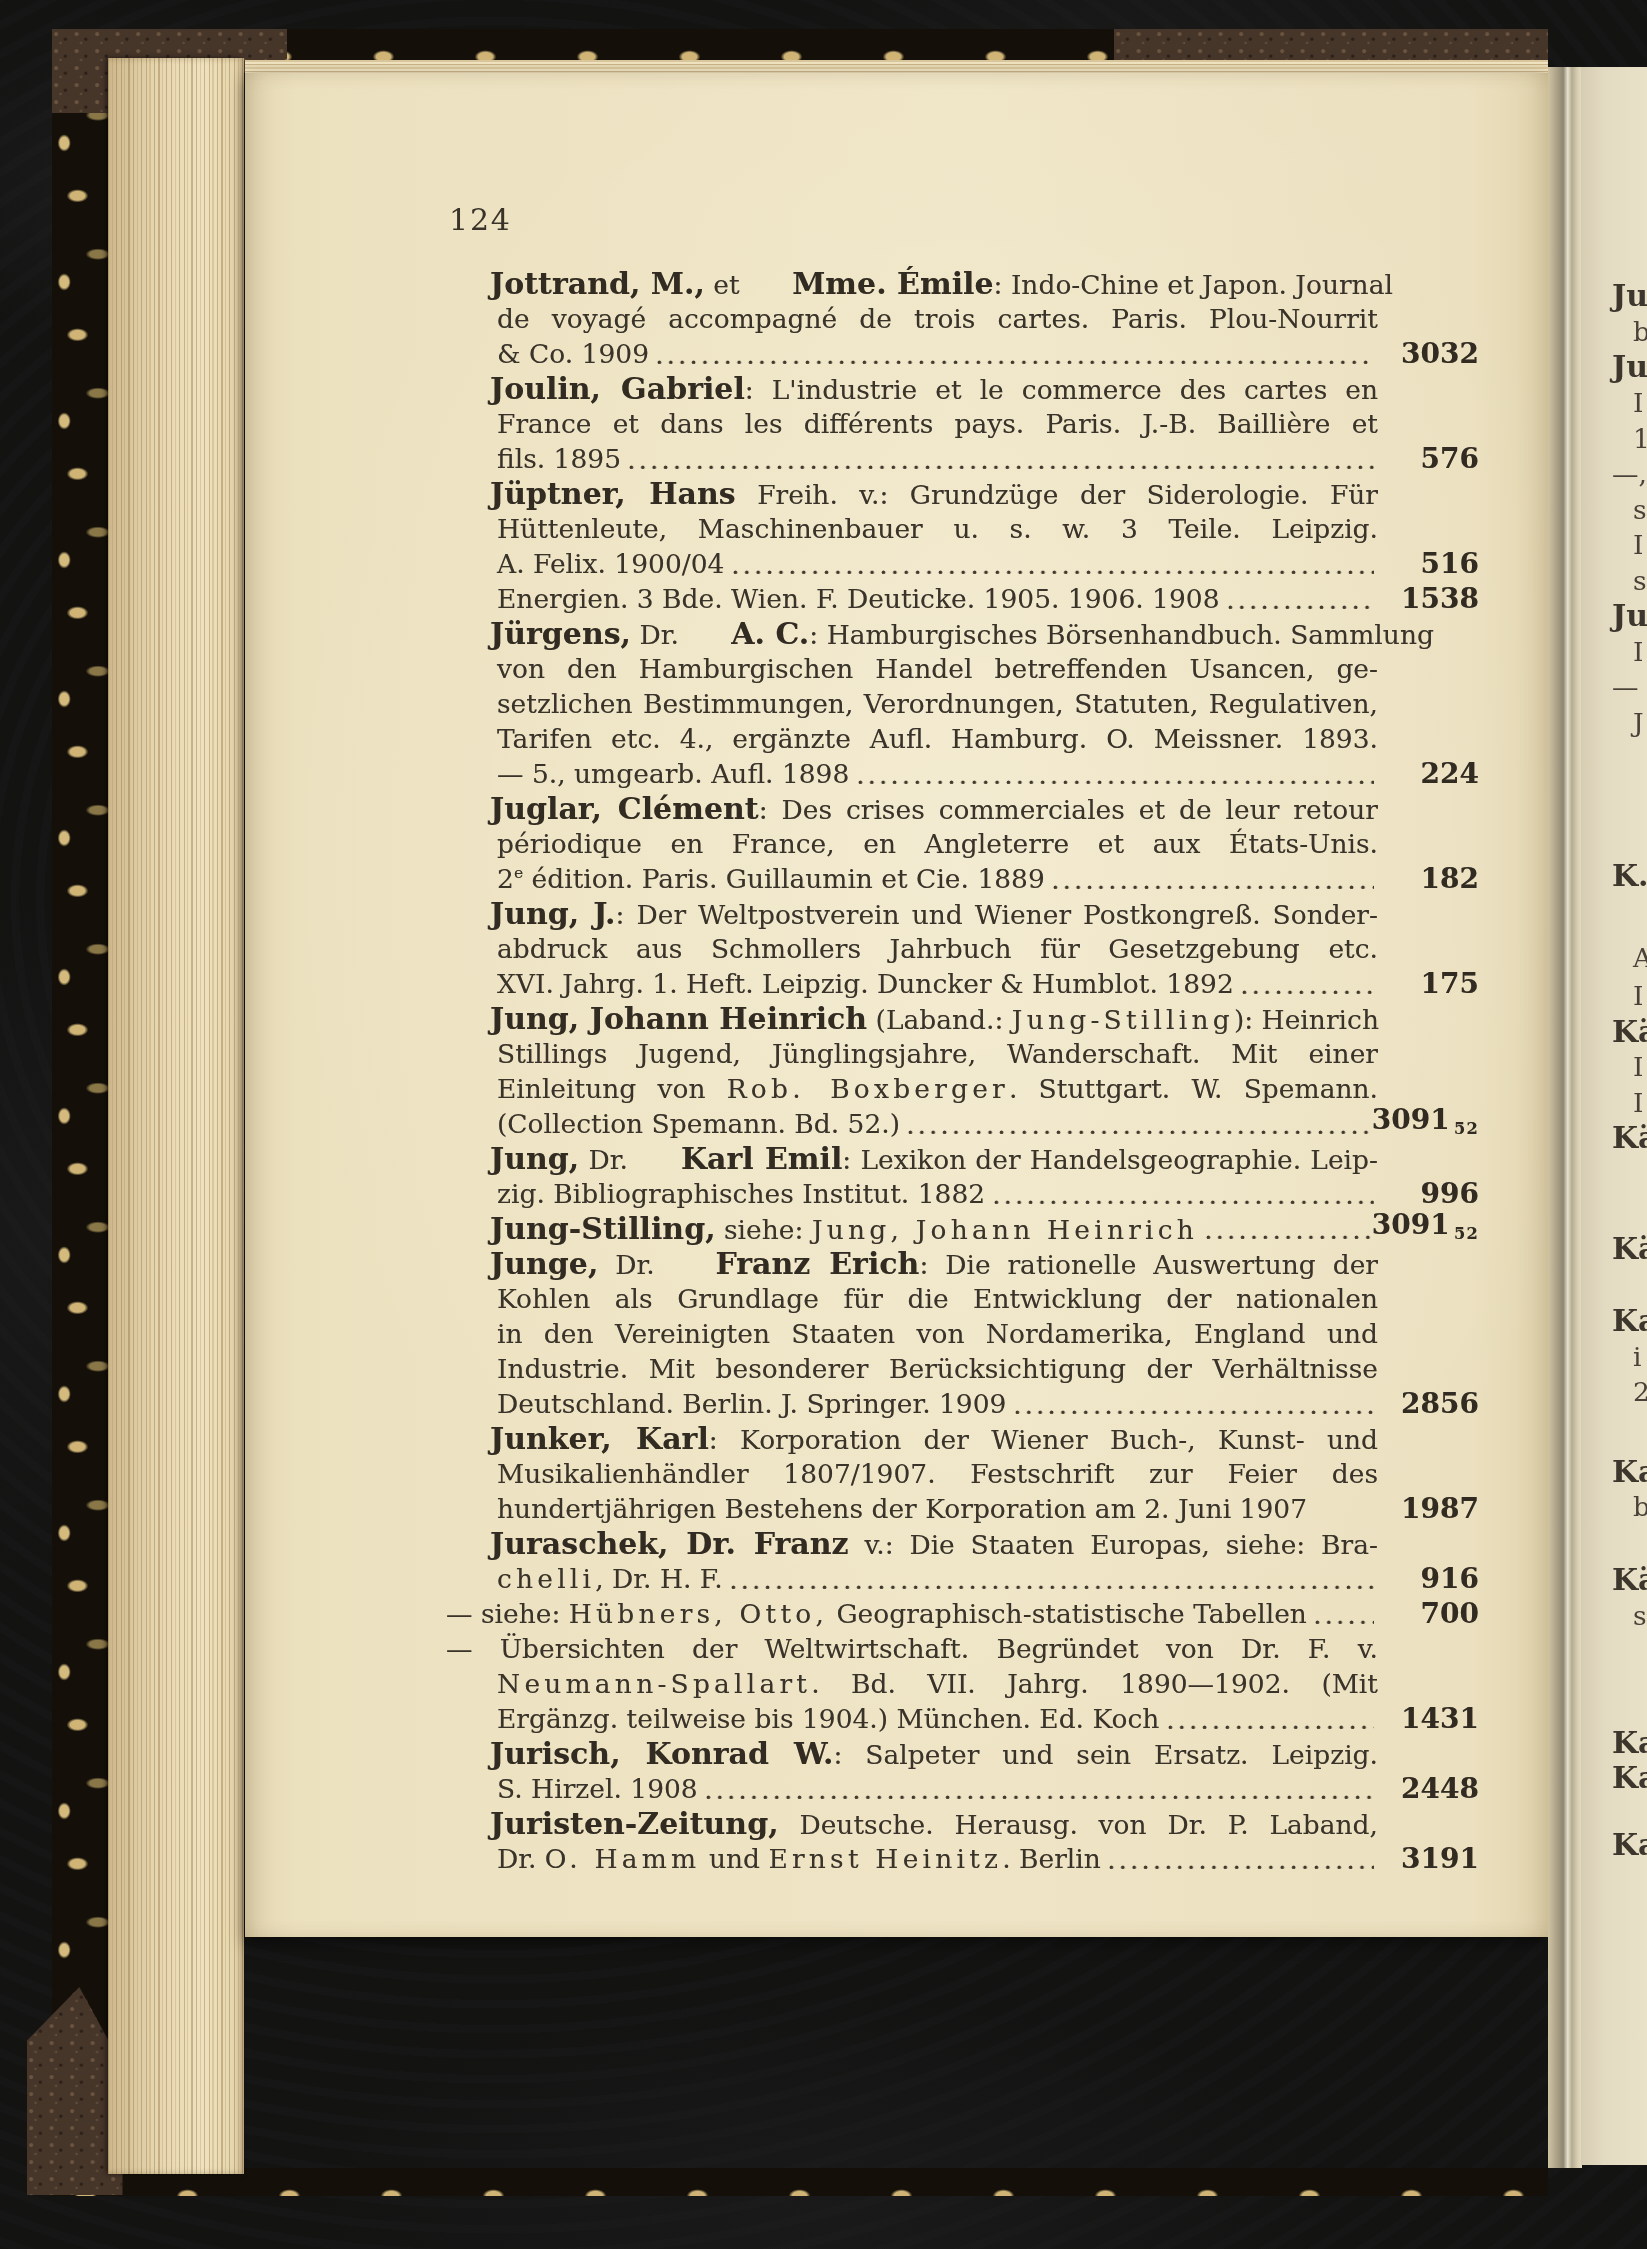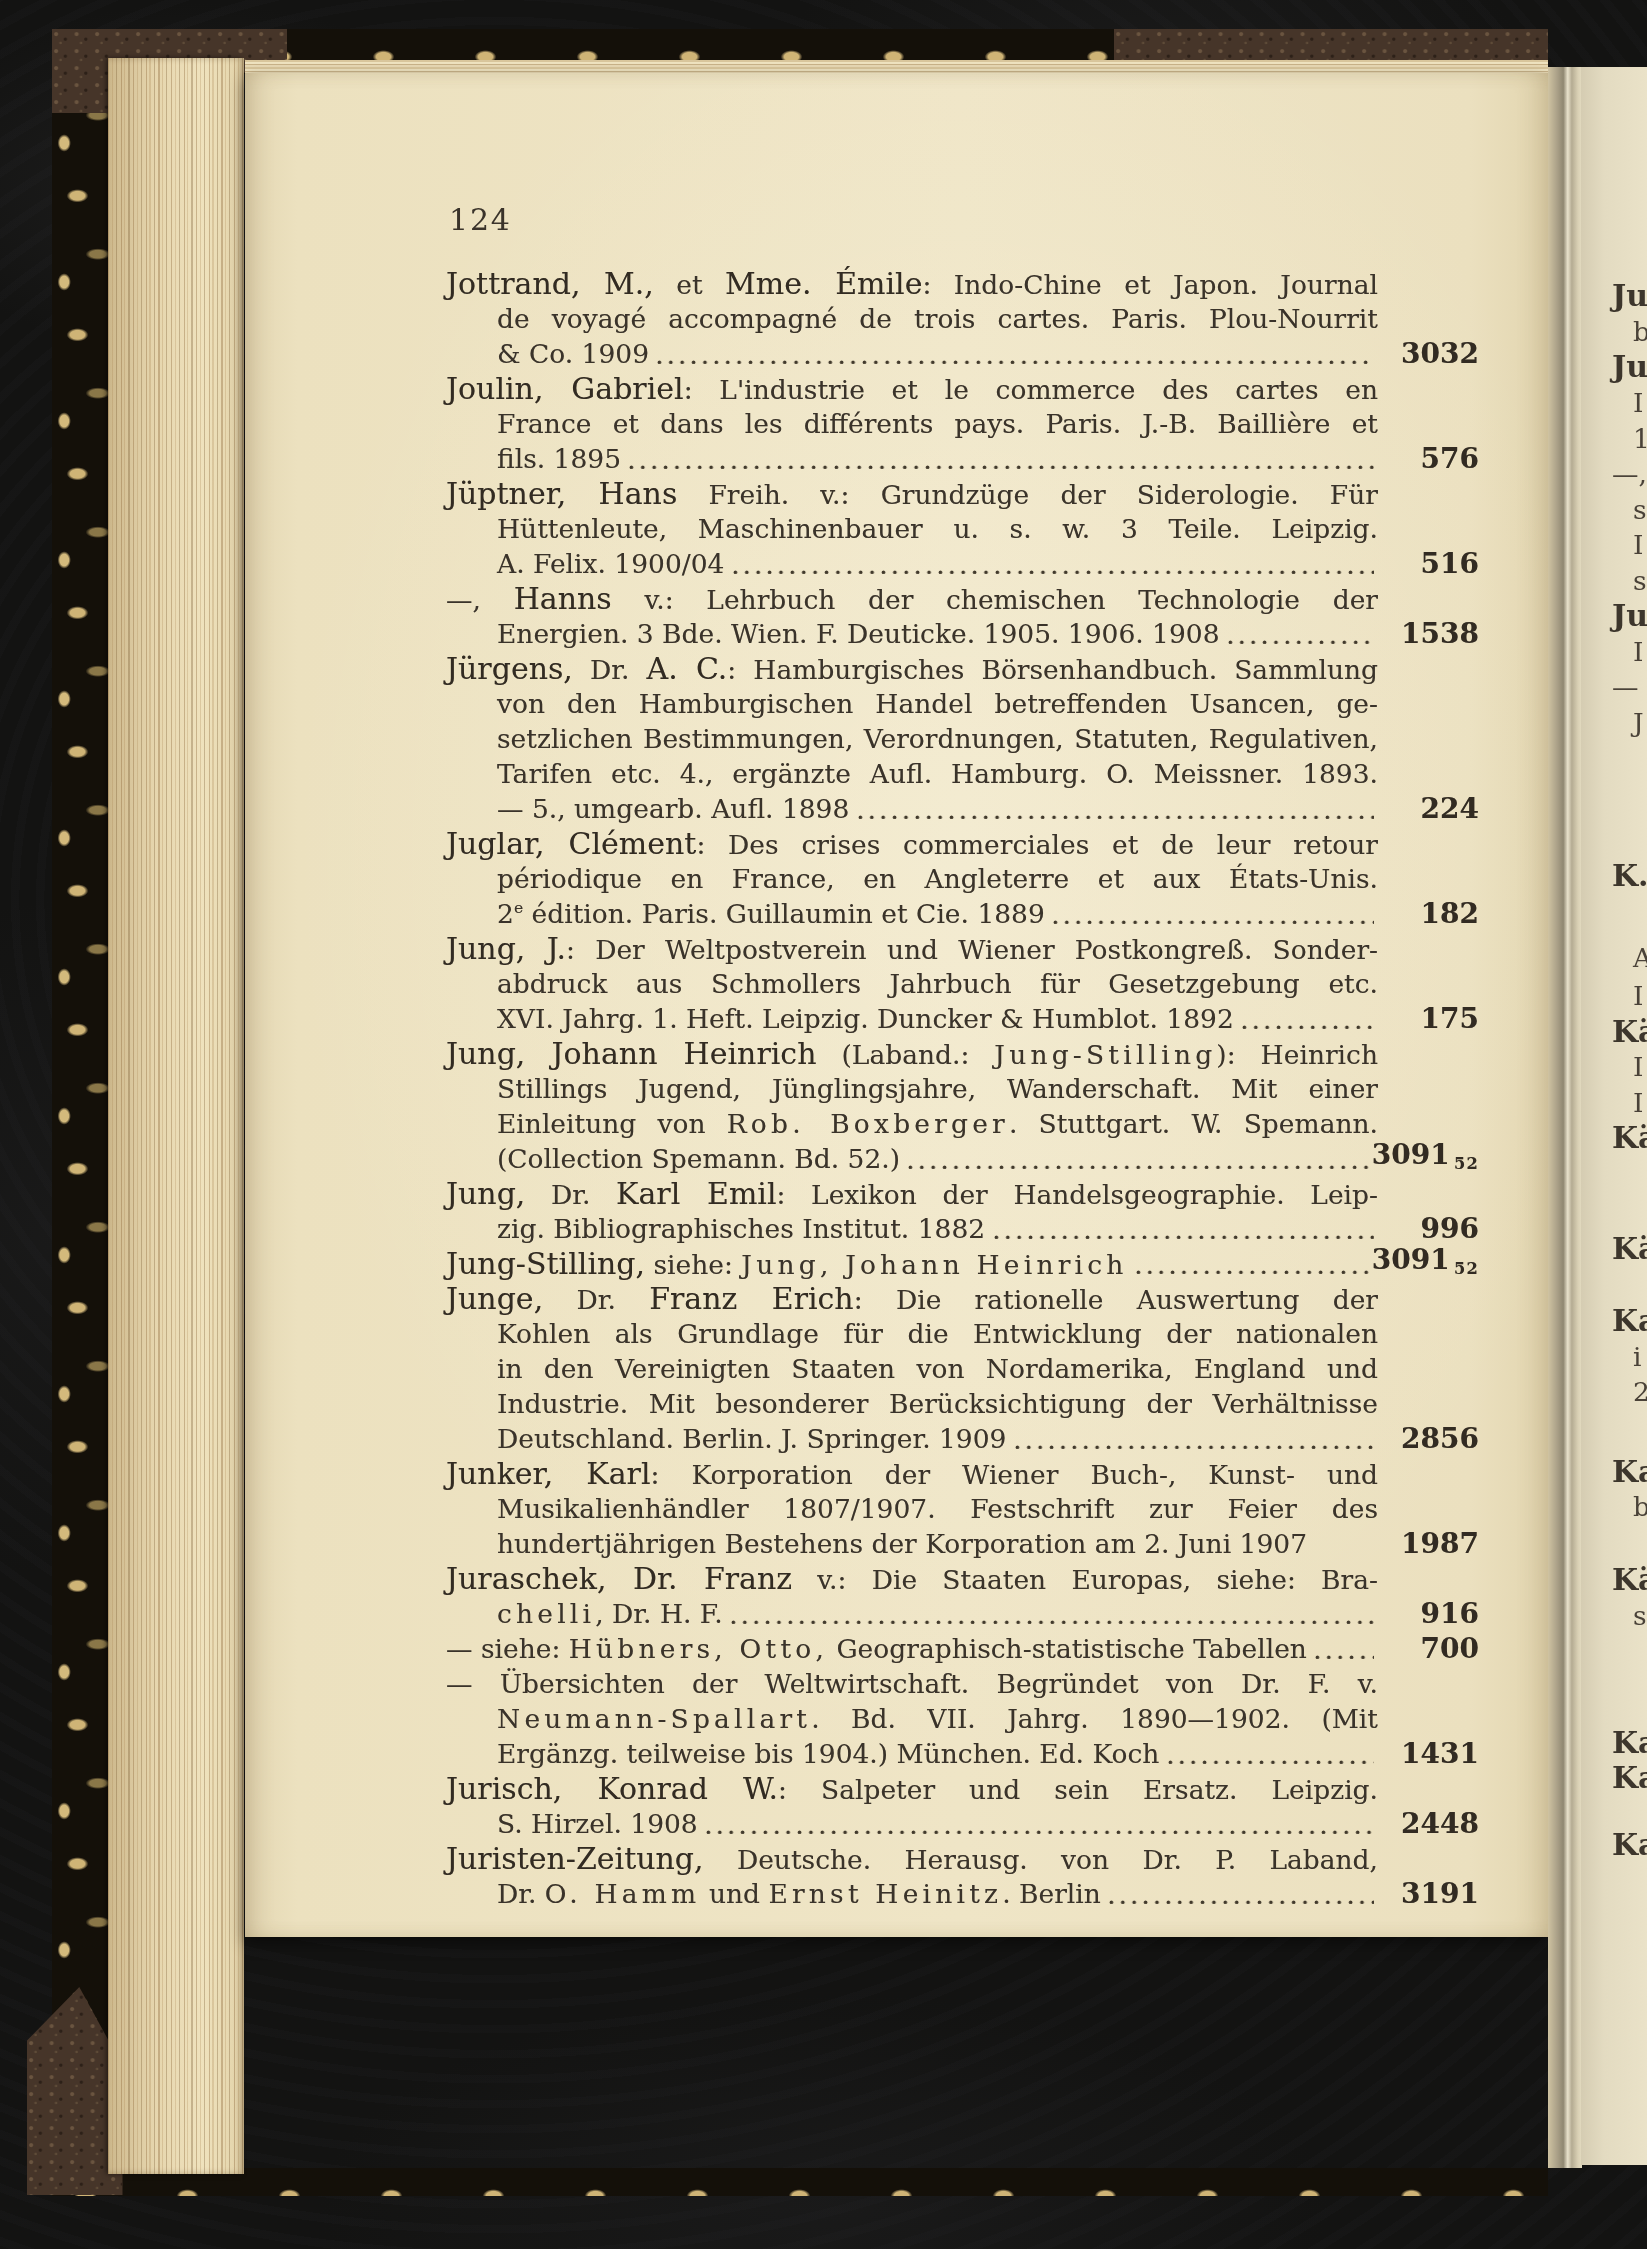--- a/index.html
+++ b/index.html
@@ -88,21 +88,21 @@
   }
   .entries{
     position:absolute;left:201px;top:193px;width:932px;
     font-size:26.5px;color:#3a332a;text-shadow:0 0 0.6px rgba(58,51,42,.35);
   }
   .line{height:35px;line-height:35px;position:relative;}
   .line.ind{padding-left:51px;}
   .jline{text-align:justify;text-align-last:justify;white-space:nowrap;}
   .nline{display:flex;align-items:center;}
   .nline .txt{white-space:nowrap;flex:0 0 auto;}
-  .seg.b{font-weight:normal;font-size:30px;color:#322b22;}
+  .seg.b{font-weight:bold;font-size:30px;color:#322b22;margin-left:44px;}
   .seg.sp{letter-spacing:4.2px;}
   .seg.sup{vertical-align:super;font-size:15.7px;line-height:0;}
   .dots{
     flex:1 1 auto;min-width:6px;align-self:flex-end;height:4.8px;margin:0 3.6px 6.6px 8.4px;
     background:radial-gradient(circle at 2.4px 2.4px,#423a2c 1.5px, rgba(66,58,44,0) 2.2px) repeat-x;
     background-size:11.4px 4.8px;
   }
   .dots.nodots{background:none;}
   .numwrap{
     position:absolute;right:-101px;bottom:0;line-height:35px;white-space:nowrap;
@@ -149,21 +149,20 @@
       <div>
         <div class="line jline"><span class="seg b">Jüptner, Hans</span><span class="seg"> Freih. v.: Grundzüge der Siderologie. Für</span></div>
         <div class="line jline ind"><span class="seg">Hüttenleute, Maschinenbauer u. s. w. 3 Teile. Leipzig.</span></div>
         <div class="line nline ind">
           <span class="txt"><span class="seg">A. Felix. 1900/04</span></span>
           <span class="dots"></span>
           <span class="numwrap"><span>516</span></span>
         </div>
       </div>
       <div>
-        <div class="line jline"><span class="seg">—, </span><span class="seg b">Hanns</span><span class="seg"> v.: Lehrbuch der chemischen Technologie der</span></div>
         <div class="line nline ind">
           <span class="txt"><span class="seg">Energien. 3 Bde. Wien. F. Deuticke. 1905. 1906. 1908</span></span>
           <span class="dots"></span>
           <span class="numwrap"><span>1538</span></span>
         </div>
       </div>
       <div>
         <div class="line jline"><span class="seg b">Jürgens,</span><span class="seg"> Dr. </span><span class="seg b">A. C.</span><span class="seg">: Hamburgisches Börsenhandbuch. Sammlung</span></div>
         <div class="line jline ind"><span class="seg">von den Hamburgischen Handel betreffenden Usancen, ge-</span></div>
         <div class="line jline ind"><span class="seg">setzlichen Bestimmungen, Verordnungen, Statuten, Regulativen,</span></div>

